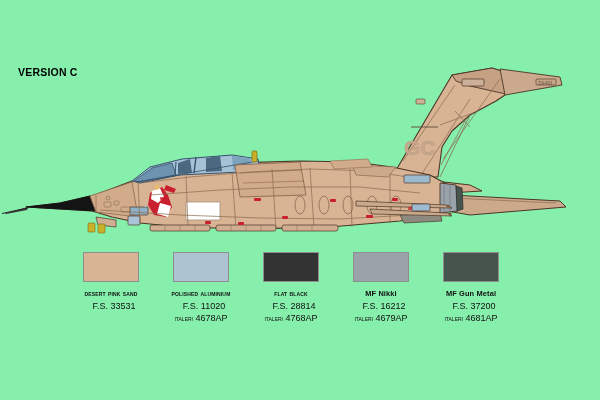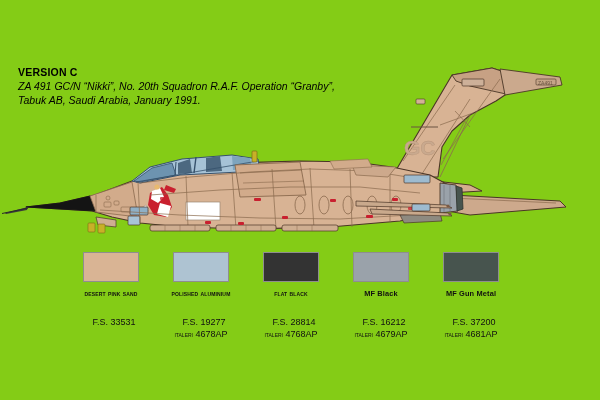--- a/index.html
+++ b/index.html
@@ -11,21 +11,21 @@
     height: 400px;
     background: #ffffff;
     font-family: "Liberation Sans", sans-serif;
     overflow: hidden;
     position: relative;
   }
 
   #sheet {
     position: absolute;
     inset: 0;
-    background: #84cc16;
+    background: #86efac;
   }
 
   
   .heading {
     position: absolute;
     left: 18px;
     top: 66px;
     width: 370px;
   }
   .version-title {
@@ -91,21 +91,21 @@
     letter-spacing: 0.15px;
     color: #111111;
     line-height: 9px;
     white-space: nowrap;
   }
   .swatch-name.keepcase {
     font-variant: normal;
     text-transform: none;
   }
   .swatch-fs {
-    margin-top: 19px;
+    margin-top: 3px;
     font-family: "Liberation Sans", sans-serif;
     font-size: 9px;
     color: #111111;
     line-height: 11px;
     white-space: nowrap;
     padding-left: 6px;
   }
   .swatch-italeri {
     margin-top: 1px;
     font-family: "Liberation Sans", sans-serif;
@@ -121,22 +121,20 @@
   }
   .swatch-italeri.empty { visibility: hidden; }
 </style>
 </head>
 <body>
 
 <div id="sheet">
 
   <div class="heading">
     <div class="version-title">VERSION C</div>
-    <div class="version-desc">ZA 491 GC/N “Nikki”, No. 20th Squadron R.A.F. Operation “Granby”,
-Tabuk AB, Saudi Arabia, January 1991.</div>
   </div>
 
   <div id="plane-wrap">
     <svg width="600" height="200" viewBox="0 0 600 200" xmlns="http://www.w3.org/2000/svg">
       <defs>
         <clipPath id="fuseClip">
           <path d="M40,150 L110,140 L170,120 L300,112 L420,116 L520,132 L560,150 L540,168 L430,178 L300,180 L170,176 L95,164 Z"></path>
         </clipPath>
         <clipPath id="finClip">
           <path d="M390,120 L455,18 L500,14 L520,24 L540,122 Z"></path>
@@ -319,36 +317,36 @@
     <div class="swatch-cell">
       <div class="swatch-chip" style="background:#d9b494"></div>
       <div class="swatch-name">Desert Pink Sand</div>
       <div class="swatch-fs">F.S. 33531</div>
       <div class="swatch-italeri empty"></div>
     </div>
 
     <div class="swatch-cell">
       <div class="swatch-chip" style="background:#aec3d2"></div>
       <div class="swatch-name">Polished Aluminium</div>
-      <div class="swatch-fs">F.S. 19277</div>
+      <div class="swatch-fs">F.S. 11020</div>
       <div class="swatch-italeri"><span class="brand">Italeri</span>
         <span>4678AP</span></div>
     </div>
 
     <div class="swatch-cell">
       <div class="swatch-chip" style="background:#333333"></div>
       <div class="swatch-name">Flat Black</div>
       <div class="swatch-fs">F.S. 28814</div>
       <div class="swatch-italeri"><span class="brand">Italeri</span>
         <span>4768AP</span></div>
     </div>
 
     <div class="swatch-cell">
       <div class="swatch-chip" style="background:#9aa2aa"></div>
-      <div class="swatch-name keepcase">MF Black</div>
+      <div class="swatch-name keepcase">MF Nikki</div>
       <div class="swatch-fs">F.S. 16212</div>
       <div class="swatch-italeri"><span class="brand">Italeri</span>
         <span>4679AP</span></div>
     </div>
 
     <div class="swatch-cell">
       <div class="swatch-chip" style="background:#47544e"></div>
       <div class="swatch-name keepcase">MF Gun Metal</div>
       <div class="swatch-fs">F.S. 37200</div>
       <div class="swatch-italeri"><span class="brand">Italeri</span>

